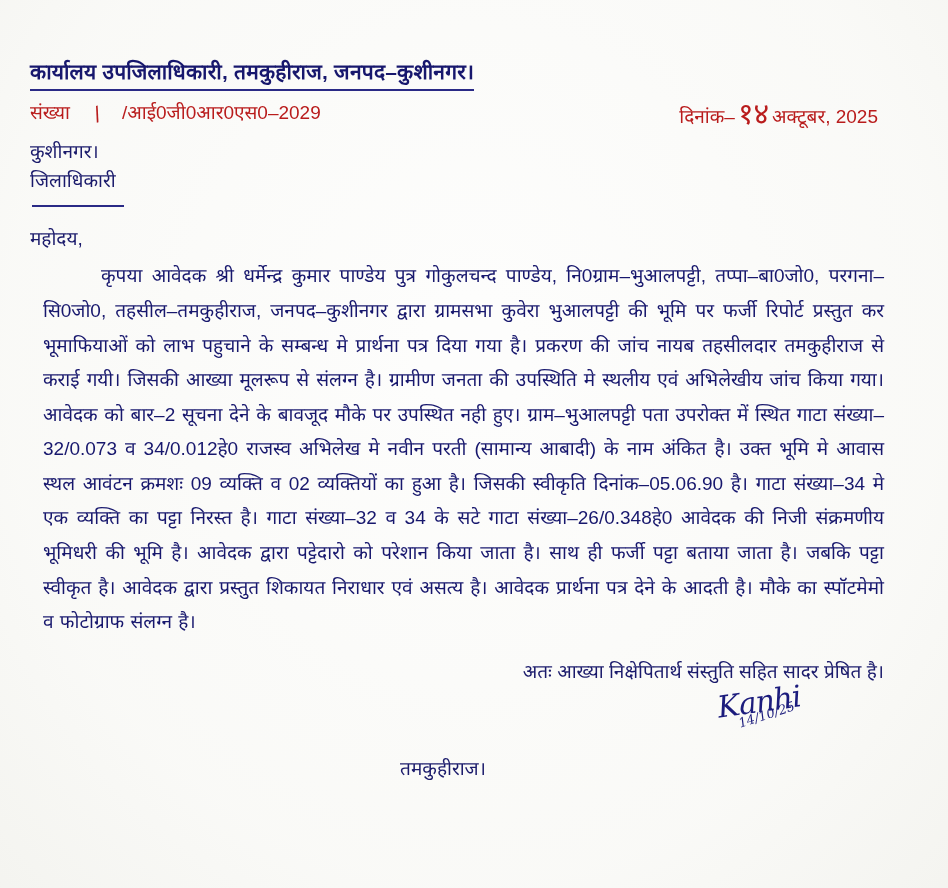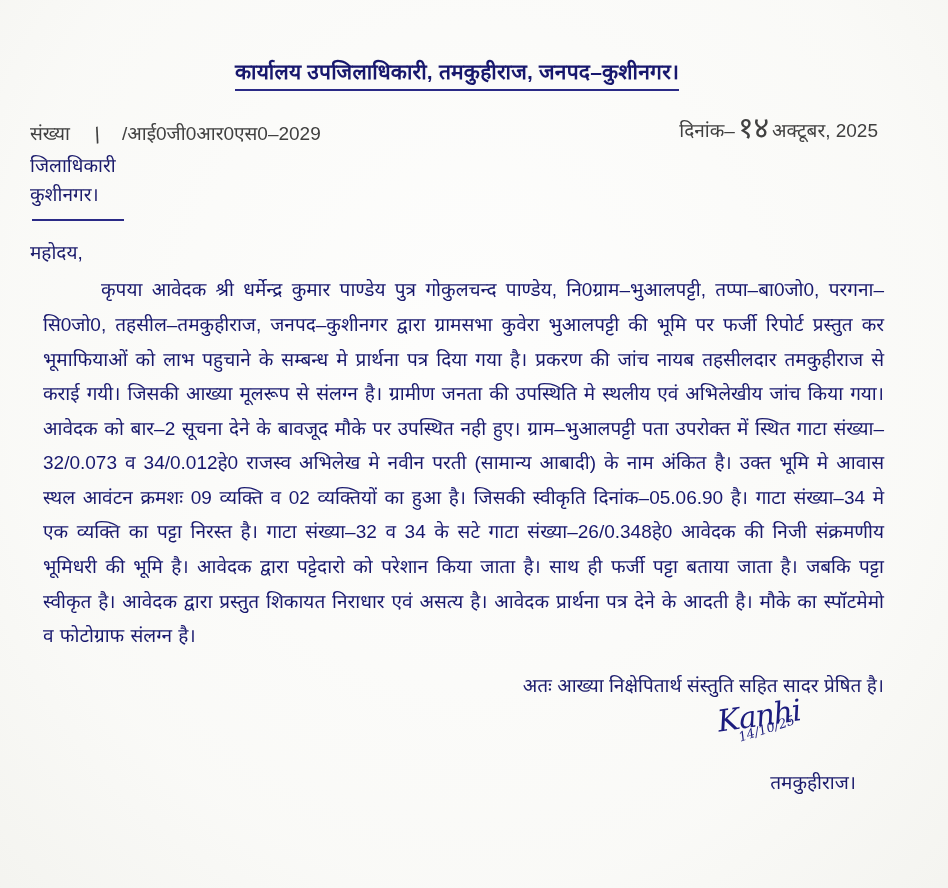--- a/index.html
+++ b/index.html
@@ -30,41 +30,39 @@
     background:
       radial-gradient(ellipse at 50% 40%, rgba(255,255,255,0.6) 0%, rgba(246,246,242,0.3) 70%, rgba(238,238,232,0.55) 100%);
     pointer-events: none;
   }
   .doc-inner {
     position: relative;
     z-index: 2;
   }
 
   .office-title-wrap {
-    text-align: center;
     margin: 18px 0 0 0;
   }
   .office-title {
     display: inline-block;
     font-size: 21px;
     font-weight: 700;
     letter-spacing: 0.2px;
     color: #17176d;
     border-bottom: 2px solid #2a2a86;
     padding-bottom: 3px;
     line-height: 1.35;
   }
 
   .meta-row {
     display: flex;
     justify-content: space-between;
-    align-items: flex-end;
-    margin-top: 14px;
-    font-size: 19px;
-    color: #404040;
+    align-items: center;
+    font-size: 19px;
+    color: #b91c1c;
   }
   .meta-left {
     display: flex;
     align-items: baseline;
     gap: 4px;
     white-space: nowrap;
   }
   .meta-left .label { margin-right: 20px; }
   .slash-hand {
     display: inline-block;
@@ -147,21 +145,21 @@
     letter-spacing: 0px;
   }
   .desig {
     font-size: 19px;
     margin-top: 6px;
     white-space: nowrap;
   }
   .desig2 {
     font-size: 19px;
     margin-top: 26px;
-    text-align: right;
+    text-align: center;
     padding-right: 28px;
     white-space: nowrap;
   }
 </style>
 </head>
 <body>
 
 <div class="page">
   <div class="doc-inner">
 
@@ -174,22 +172,22 @@
         <span class="label">संख्या</span>
         <span class="slash-hand">/</span>
         <span>/आई0जी0आर0एस0–2029</span>
       </div>
       <div class="meta-right">
         <span>दिनांक–</span><span class="hand-num">१४</span><span>अक्टूबर, 2025</span>
       </div>
     </div>
 
     <div class="addressee">
+      <div>कुशीनगर।</div>
       <div>जिलाधिकारी</div>
-      <div>कुशीनगर।</div>
     </div>
 
     <div class="rule-short"></div>
 
     <div class="salutation">महोदय,</div>
 
     <div class="body-text"><span class="indent"></span><span>कृपया आवेदक श्री धर्मेन्द्र कुमार पाण्डेय पुत्र गोकुलचन्द पाण्डेय, नि0ग्राम–भुआलपट्टी, तप्पा–बा0जो0, परगना–सि0जो0, तहसील–तमकुहीराज, जनपद–कुशीनगर द्वारा ग्रामसभा कुवेरा भुआलपट्टी की भूमि पर फर्जी रिपोर्ट प्रस्तुत कर भूमाफियाओं को लाभ पहुचाने के सम्बन्ध मे प्रार्थना पत्र दिया गया है। प्रकरण की जांच नायब तहसीलदार तमकुहीराज से कराई गयी। जिसकी आख्या मूलरूप से संलग्न है। ग्रामीण जनता की उपस्थिति मे स्थलीय एवं अभिलेखीय जांच किया गया। आवेदक को बार–2 सूचना देने के बावजूद मौके पर उपस्थित नही हुए। ग्राम–भुआलपट्टी पता उपरोक्त में स्थित गाटा संख्या–32/0.073 व 34/0.012हे0 राजस्व अभिलेख मे नवीन परती (सामान्य आबादी) के नाम अंकित है। उक्त भूमि मे आवास स्थल आवंटन क्रमशः 09 व्यक्ति व 02 व्यक्तियों का हुआ है। जिसकी स्वीकृति दिनांक–05.06.90 है। गाटा संख्या–34 मे एक व्यक्ति का पट्टा निरस्त है। गाटा संख्या–32 व 34 के सटे गाटा संख्या–26/0.348हे0 आवेदक की निजी संक्रमणीय भूमिधरी की भूमि है। आवेदक द्वारा पट्टेदारो को परेशान किया जाता है। साथ ही फर्जी पट्टा बताया जाता है। जबकि पट्टा स्वीकृत है। आवेदक द्वारा प्रस्तुत शिकायत निराधार एवं असत्य है। आवेदक प्रार्थना पत्र देने के आदती है। मौके का स्पॉटमेमो व फोटोग्राफ संलग्न है।</span></div>
 
     <div class="closing">अतः आख्या निक्षेपितार्थ संस्तुति सहित सादर प्रेषित है।</div>
 

